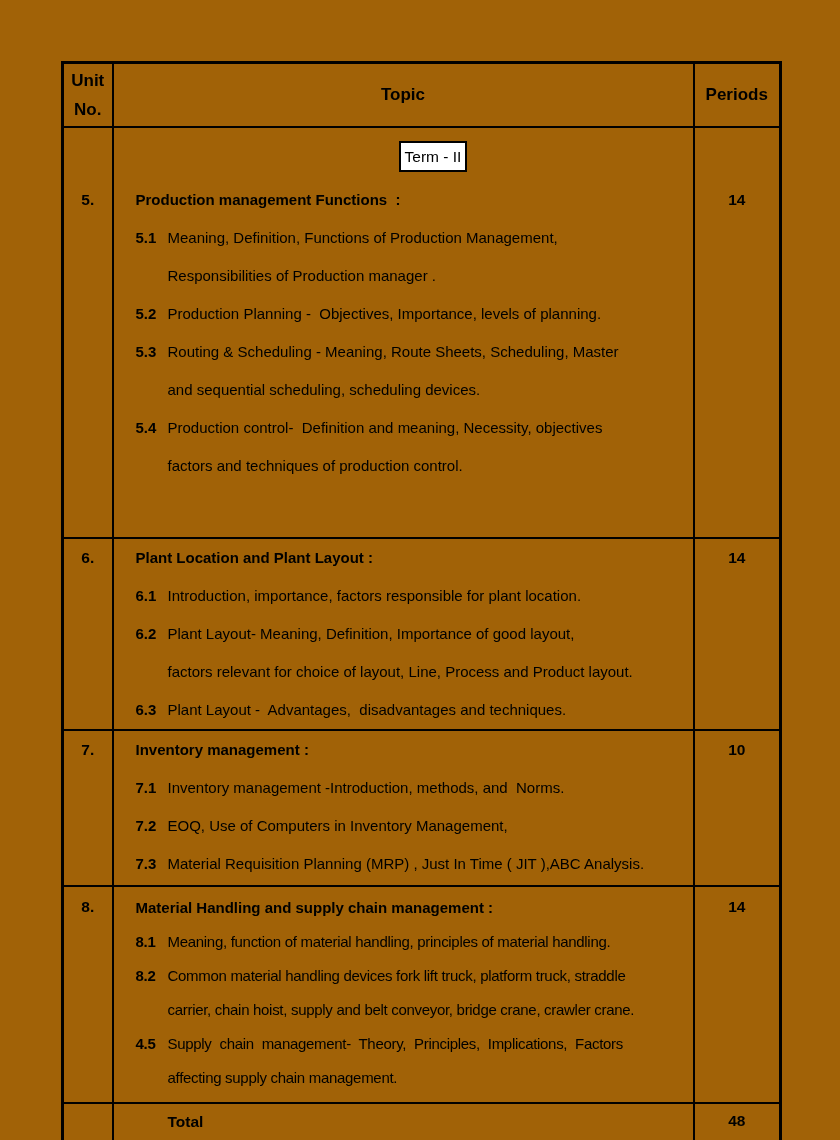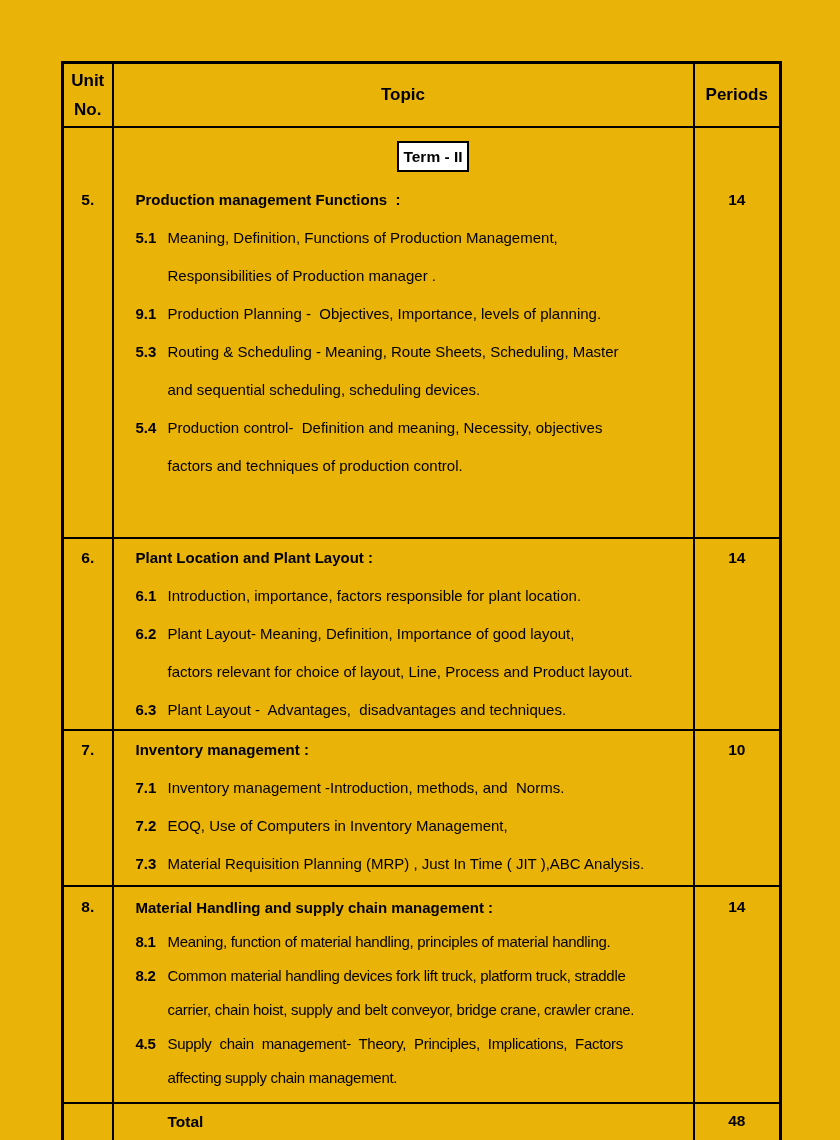--- a/index.html
+++ b/index.html
@@ -11,21 +11,21 @@
     width: 840px;
     height: 1140px;
     font-family: "Liberation Sans", sans-serif;
     color: #000000;
     position: relative;
   }
   .sheet {
     position: relative;
     width: 840px;
     height: 1140px;
-    background: #eab308;
+    background: #a16207;
     overflow: hidden;
   }
   table.syllabus {
     position: absolute;
     left: 61px;
     top: 61px;
     width: 718px;
     border-collapse: collapse;
     table-layout: fixed;
     border: 3px solid #000000;
@@ -61,21 +61,21 @@
   .term-wrap {
     height: 53px;
     padding-top: 13px;
     text-align: center;
     box-sizing: border-box;
   }
   .term-box {
     display: inline-block;
     border: 2px solid #000000;
     padding: 5px 4px;
-    font-weight: bold;
+    font-weight: normal;
     font-size: 15.5px;
     line-height: 17px;
     transform: translateX(21px);
     background: #ffffff;
   }
   .unit-title {
     font-weight: bold;
     font-size: 15px;
     line-height: 38px;
     white-space: pre;
@@ -136,21 +136,21 @@
         <tr class="unit-row r0">
           <td class="unit-cell">5.</td>
           <td class="topic-cell">
             <div class="term-wrap"><span class="term-box">Term - II</span></div>
             <div class="unit-title">Production management Functions  :</div>
             <div class="item">
               <div class="line first"><span class="num">5.1</span>Meaning, Definition, Functions of Production Management,</div>
               <div class="line">Responsibilities of Production manager .</div>
             </div>
             <div class="item">
-              <div class="line first"><span class="num">9.1</span>Production Planning -  Objectives, Importance, levels of planning.</div>
+              <div class="line first"><span class="num">5.2</span>Production Planning -  Objectives, Importance, levels of planning.</div>
             </div>
             <div class="item">
               <div class="line first"><span class="num">5.3</span>Routing &amp; Scheduling - Meaning, Route Sheets, Scheduling, Master</div>
               <div class="line">and sequential scheduling, scheduling devices.</div>
             </div>
             <div class="item">
               <div class="line first"><span class="num">5.4</span>Production control-  Definition and meaning, Necessity, objectives</div>
               <div class="line">factors and techniques of production control.</div>
             </div>
           </td>

